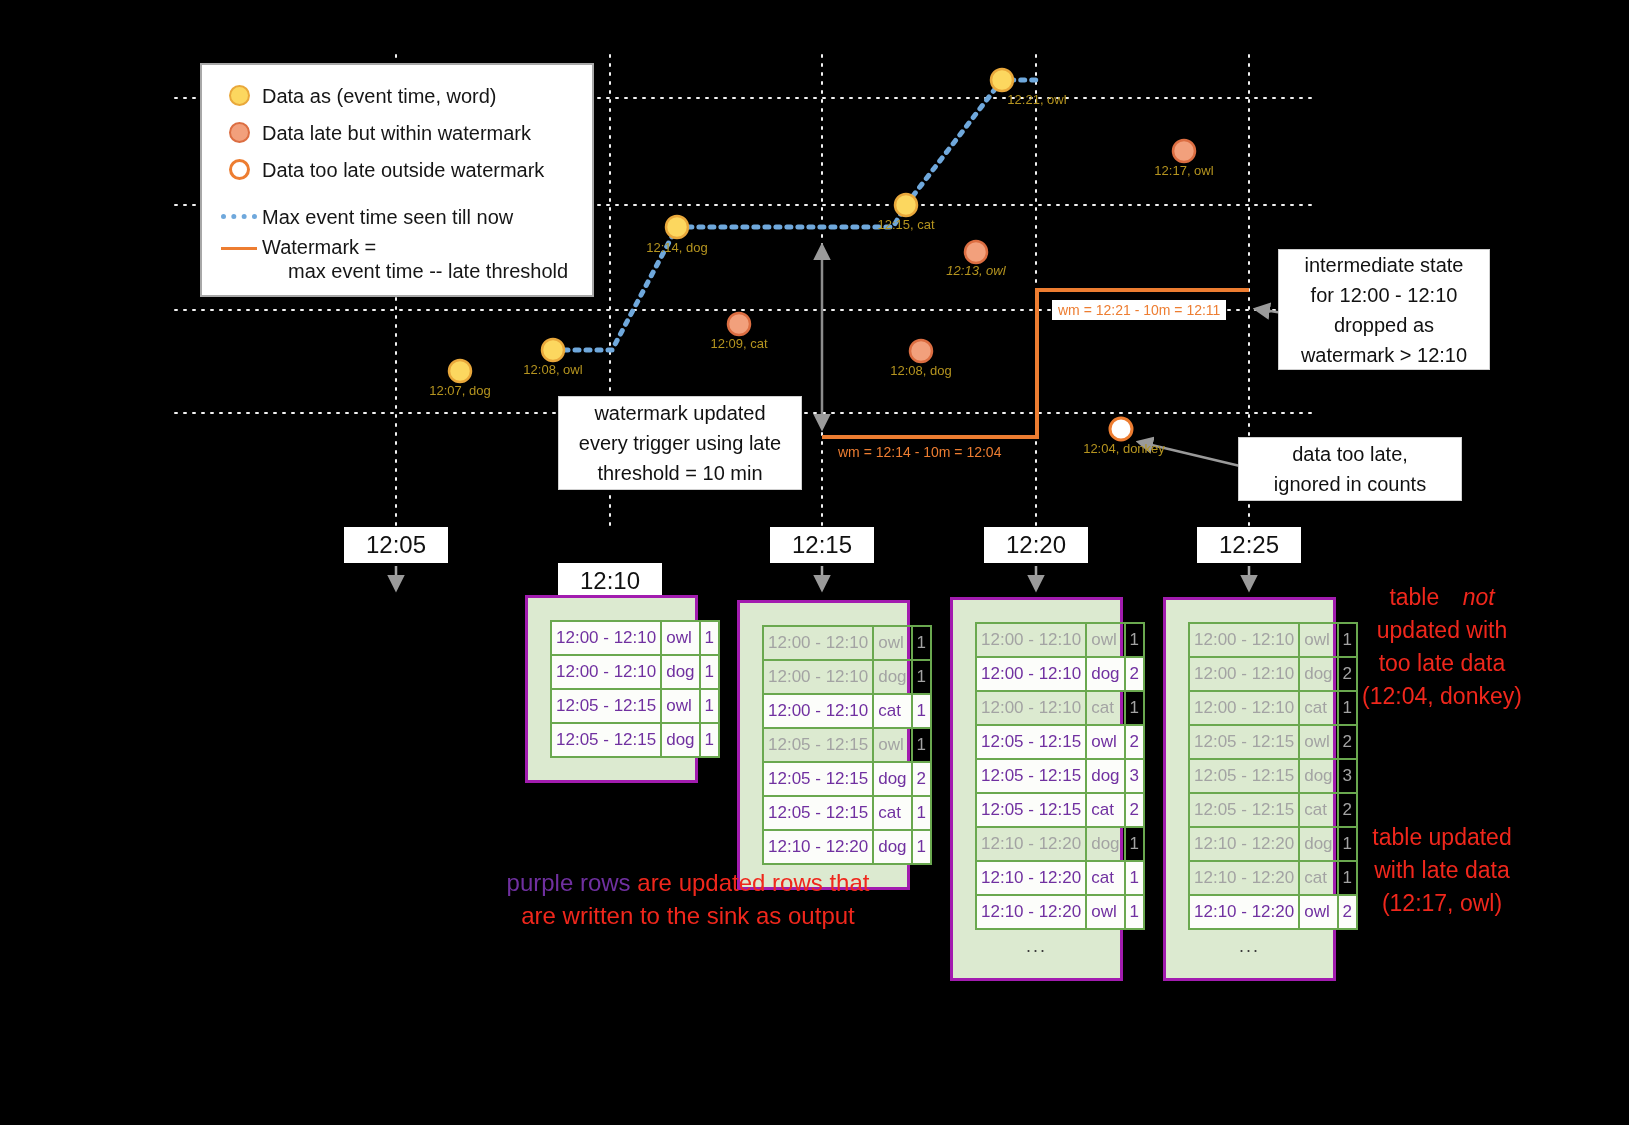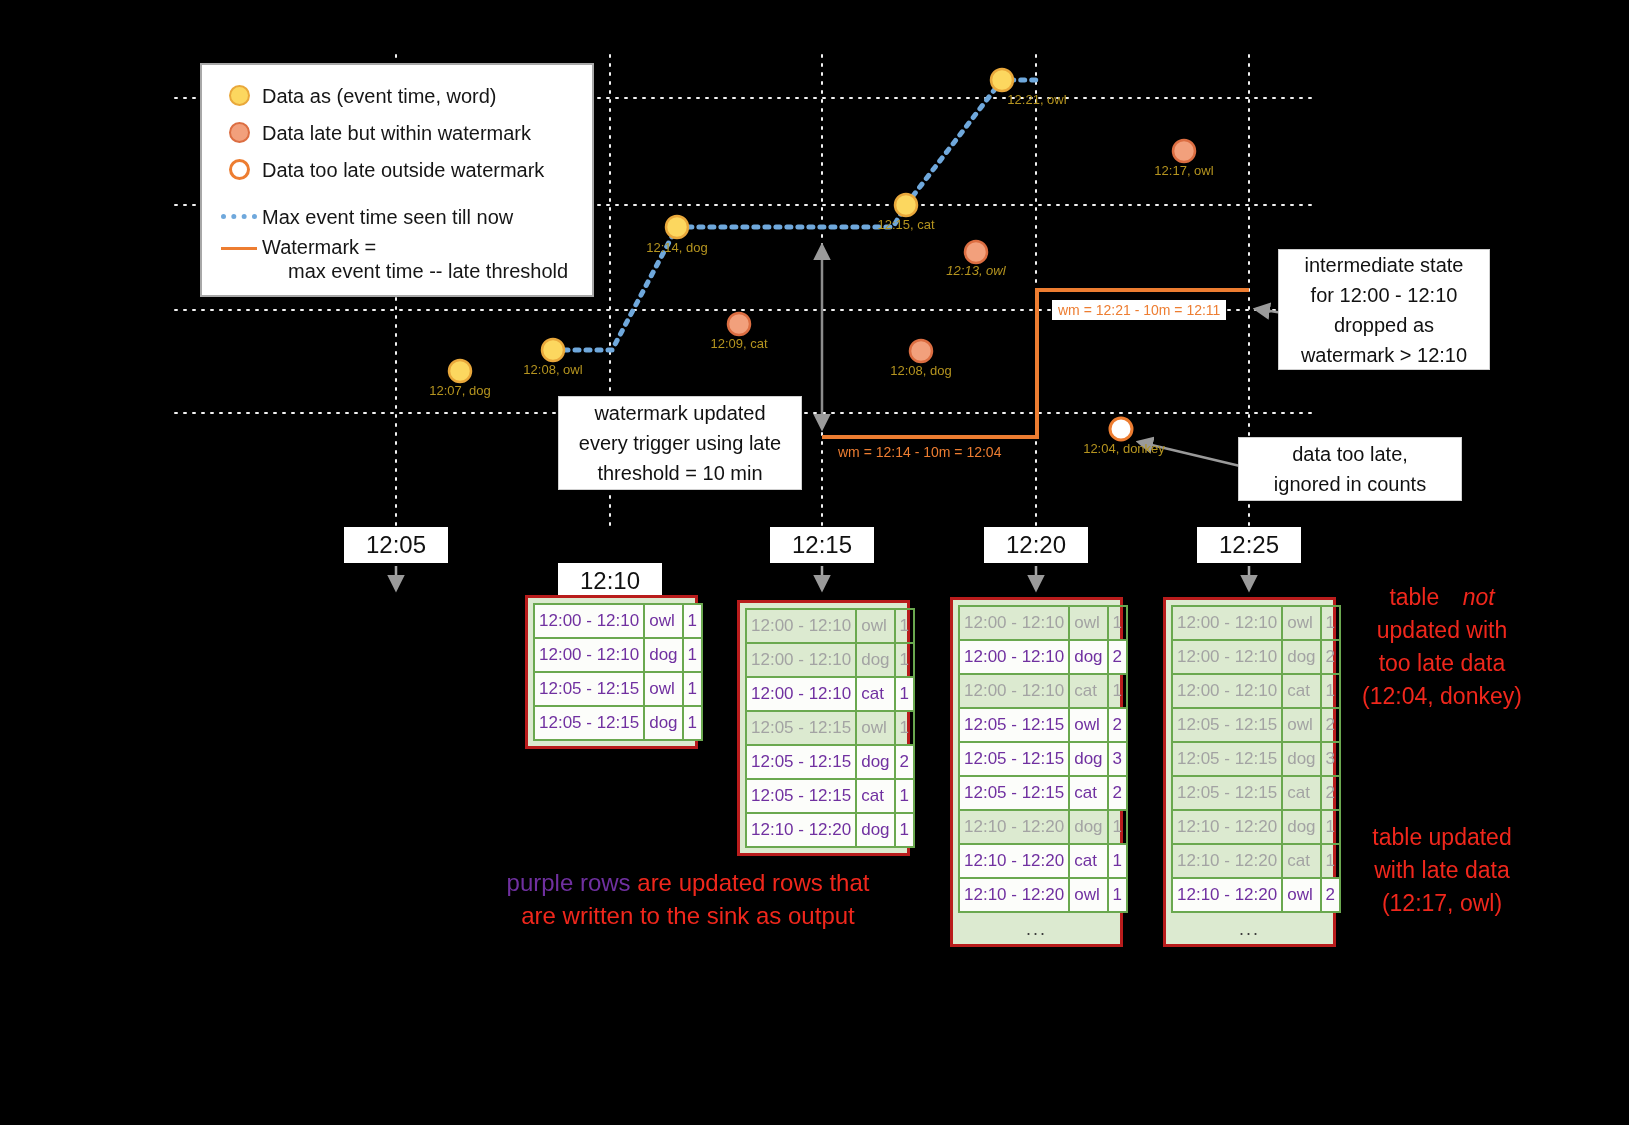--- a/index.html
+++ b/index.html
@@ -35,21 +35,21 @@
 
   
   .plabel{width:120px;text-align:center;font-size:13px;color:#b5941f;white-space:nowrap;}
   .plabel.wide{width:140px;}
 
   
   .wmlabel{font-size:14px;color:#ed7d31;white-space:nowrap;margin-left:11px;}
   .wmlabel.boxed{background:#fff;padding:2px 6px;}
 
   
-  .rtable{width:173px;box-sizing:border-box;background:#dcead0;border:3px solid #b91c1c;padding:5px;}
+  .rtable{width:173px;box-sizing:border-box;background:#dcead0;border:3px solid #a21caf;padding:22px;}
   .rtable table{border-collapse:collapse;width:100%;}
   .rtable td{border:2px solid #6aa84f;font-size:17px;padding:6px 4px;white-space:nowrap;line-height:20px;}
   .rtable td.win{width:97px;}
   .rtable td.word{width:34px;}
   .rtable td.cnt{text-align:center;}
   tr.upd{background:#fcfdfa;color:#7030a0;}
   tr.old{color:#a3a3a3;}
   .dots{font-size:18px;color:#3c3c3c;text-align:center;letter-spacing:2px;padding-top:6px;line-height:20px;}
 
   

